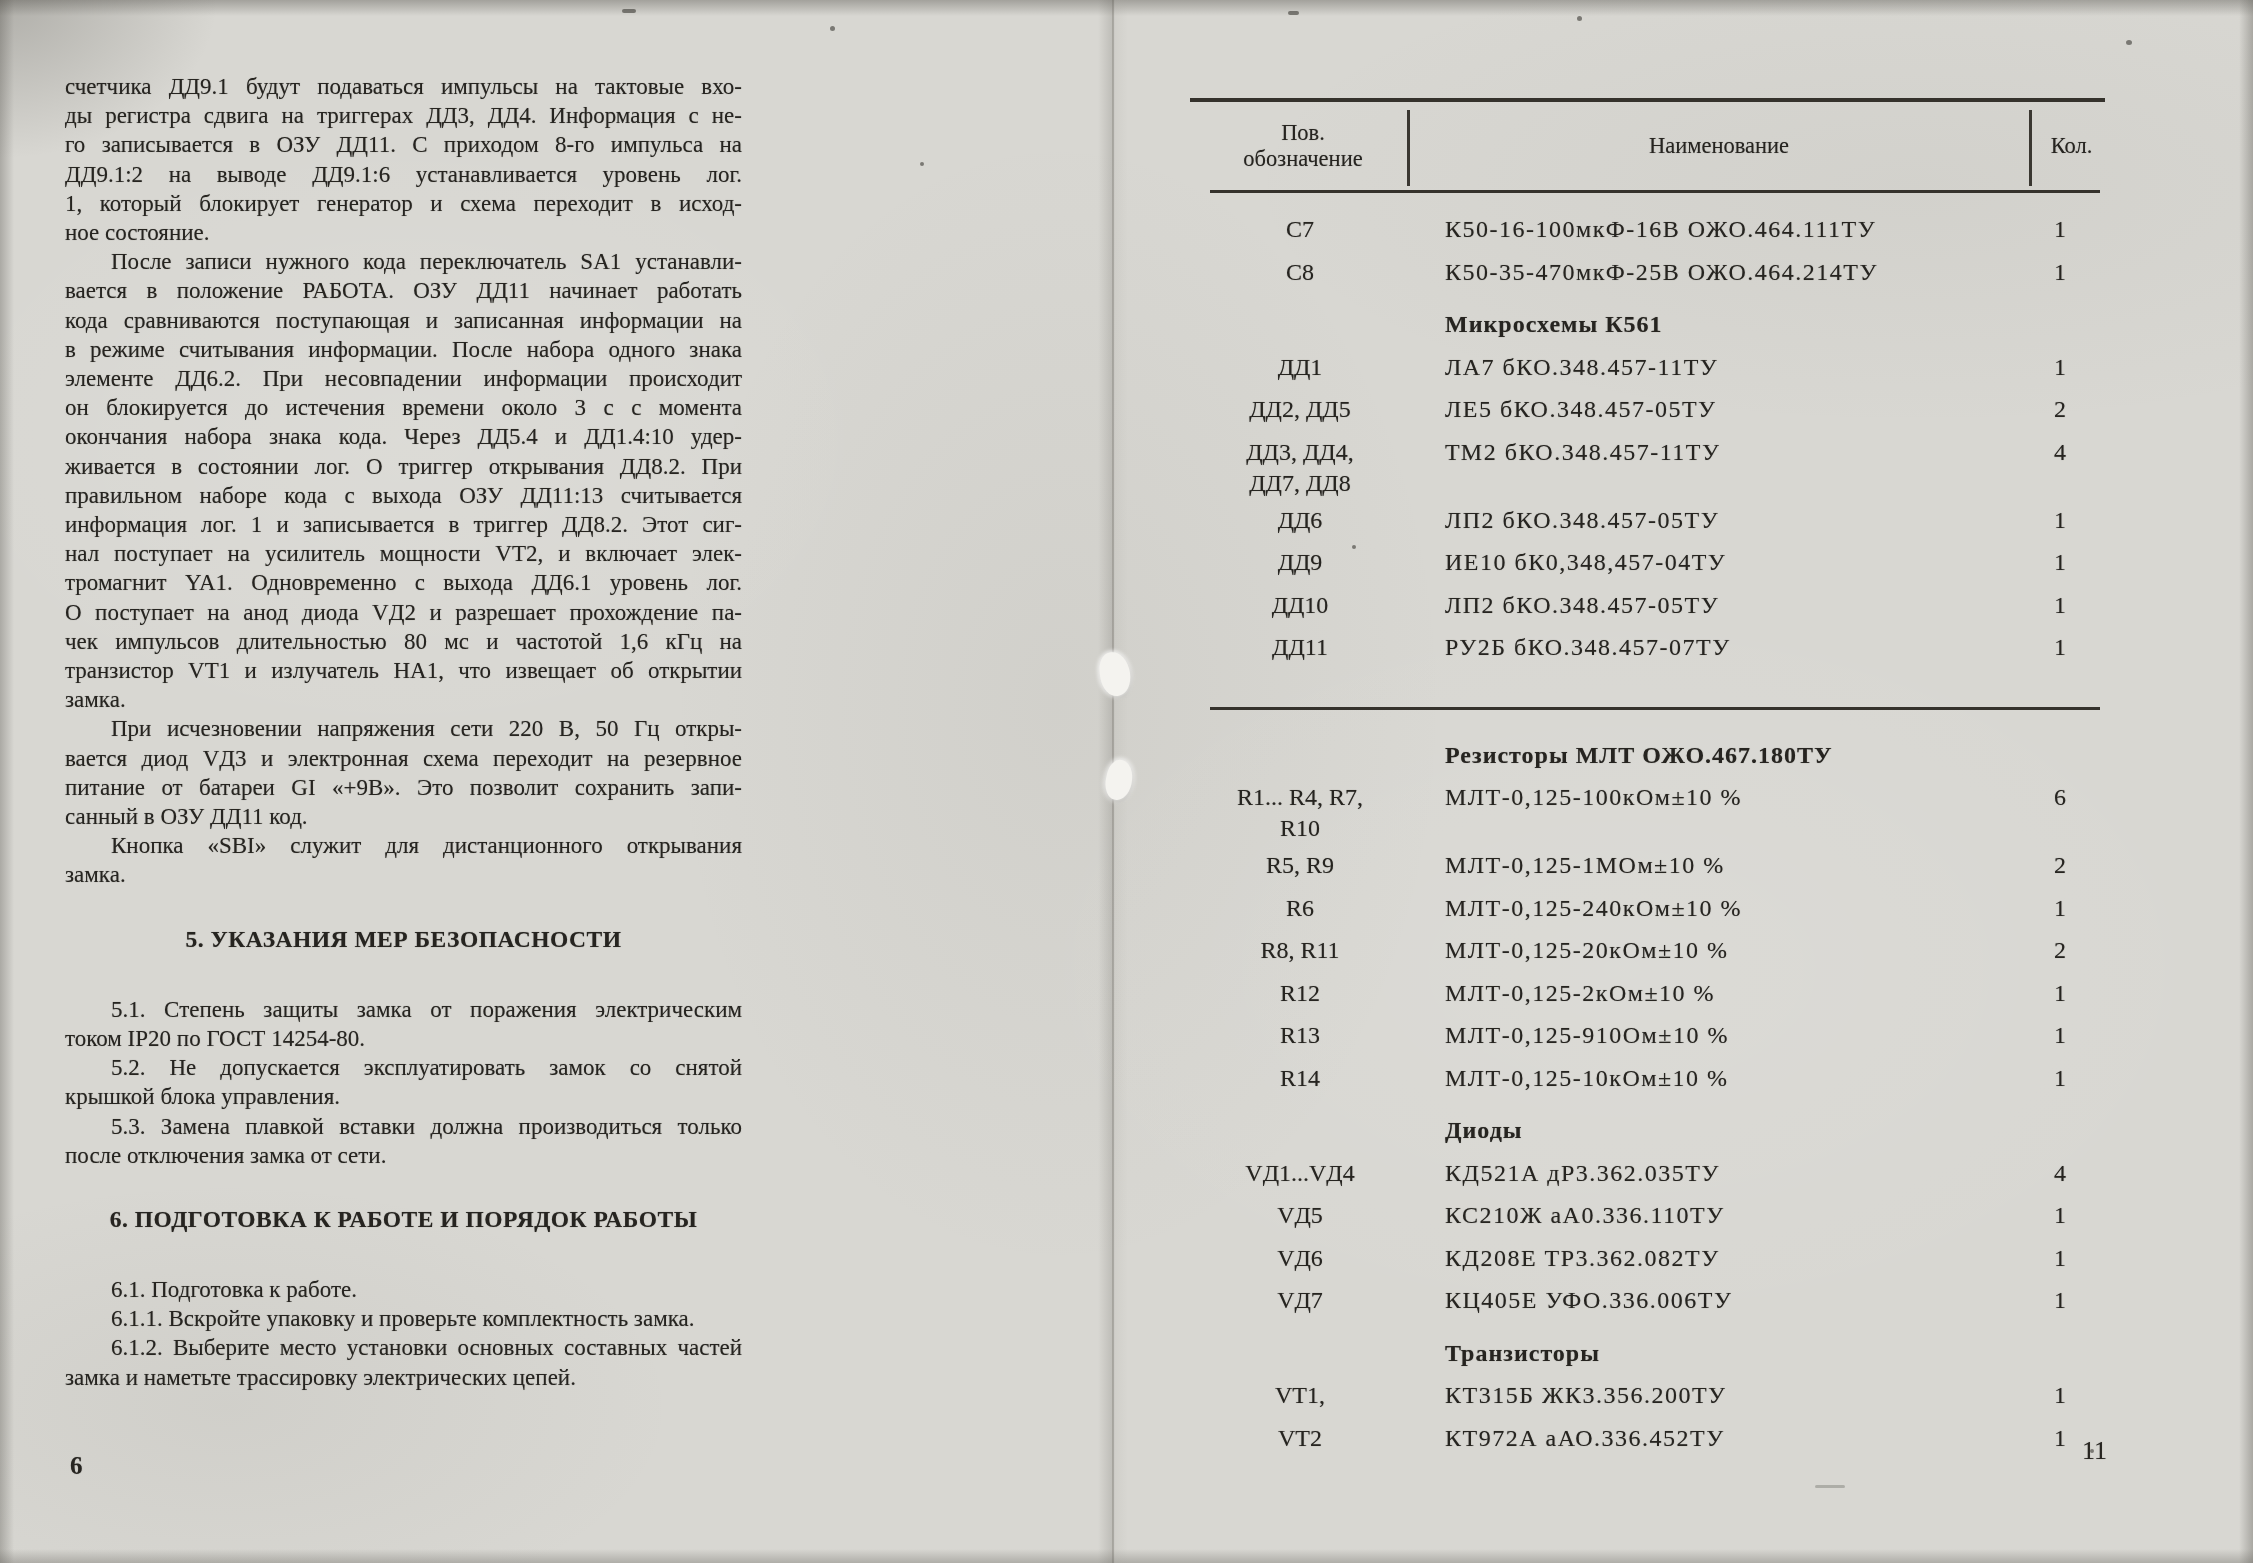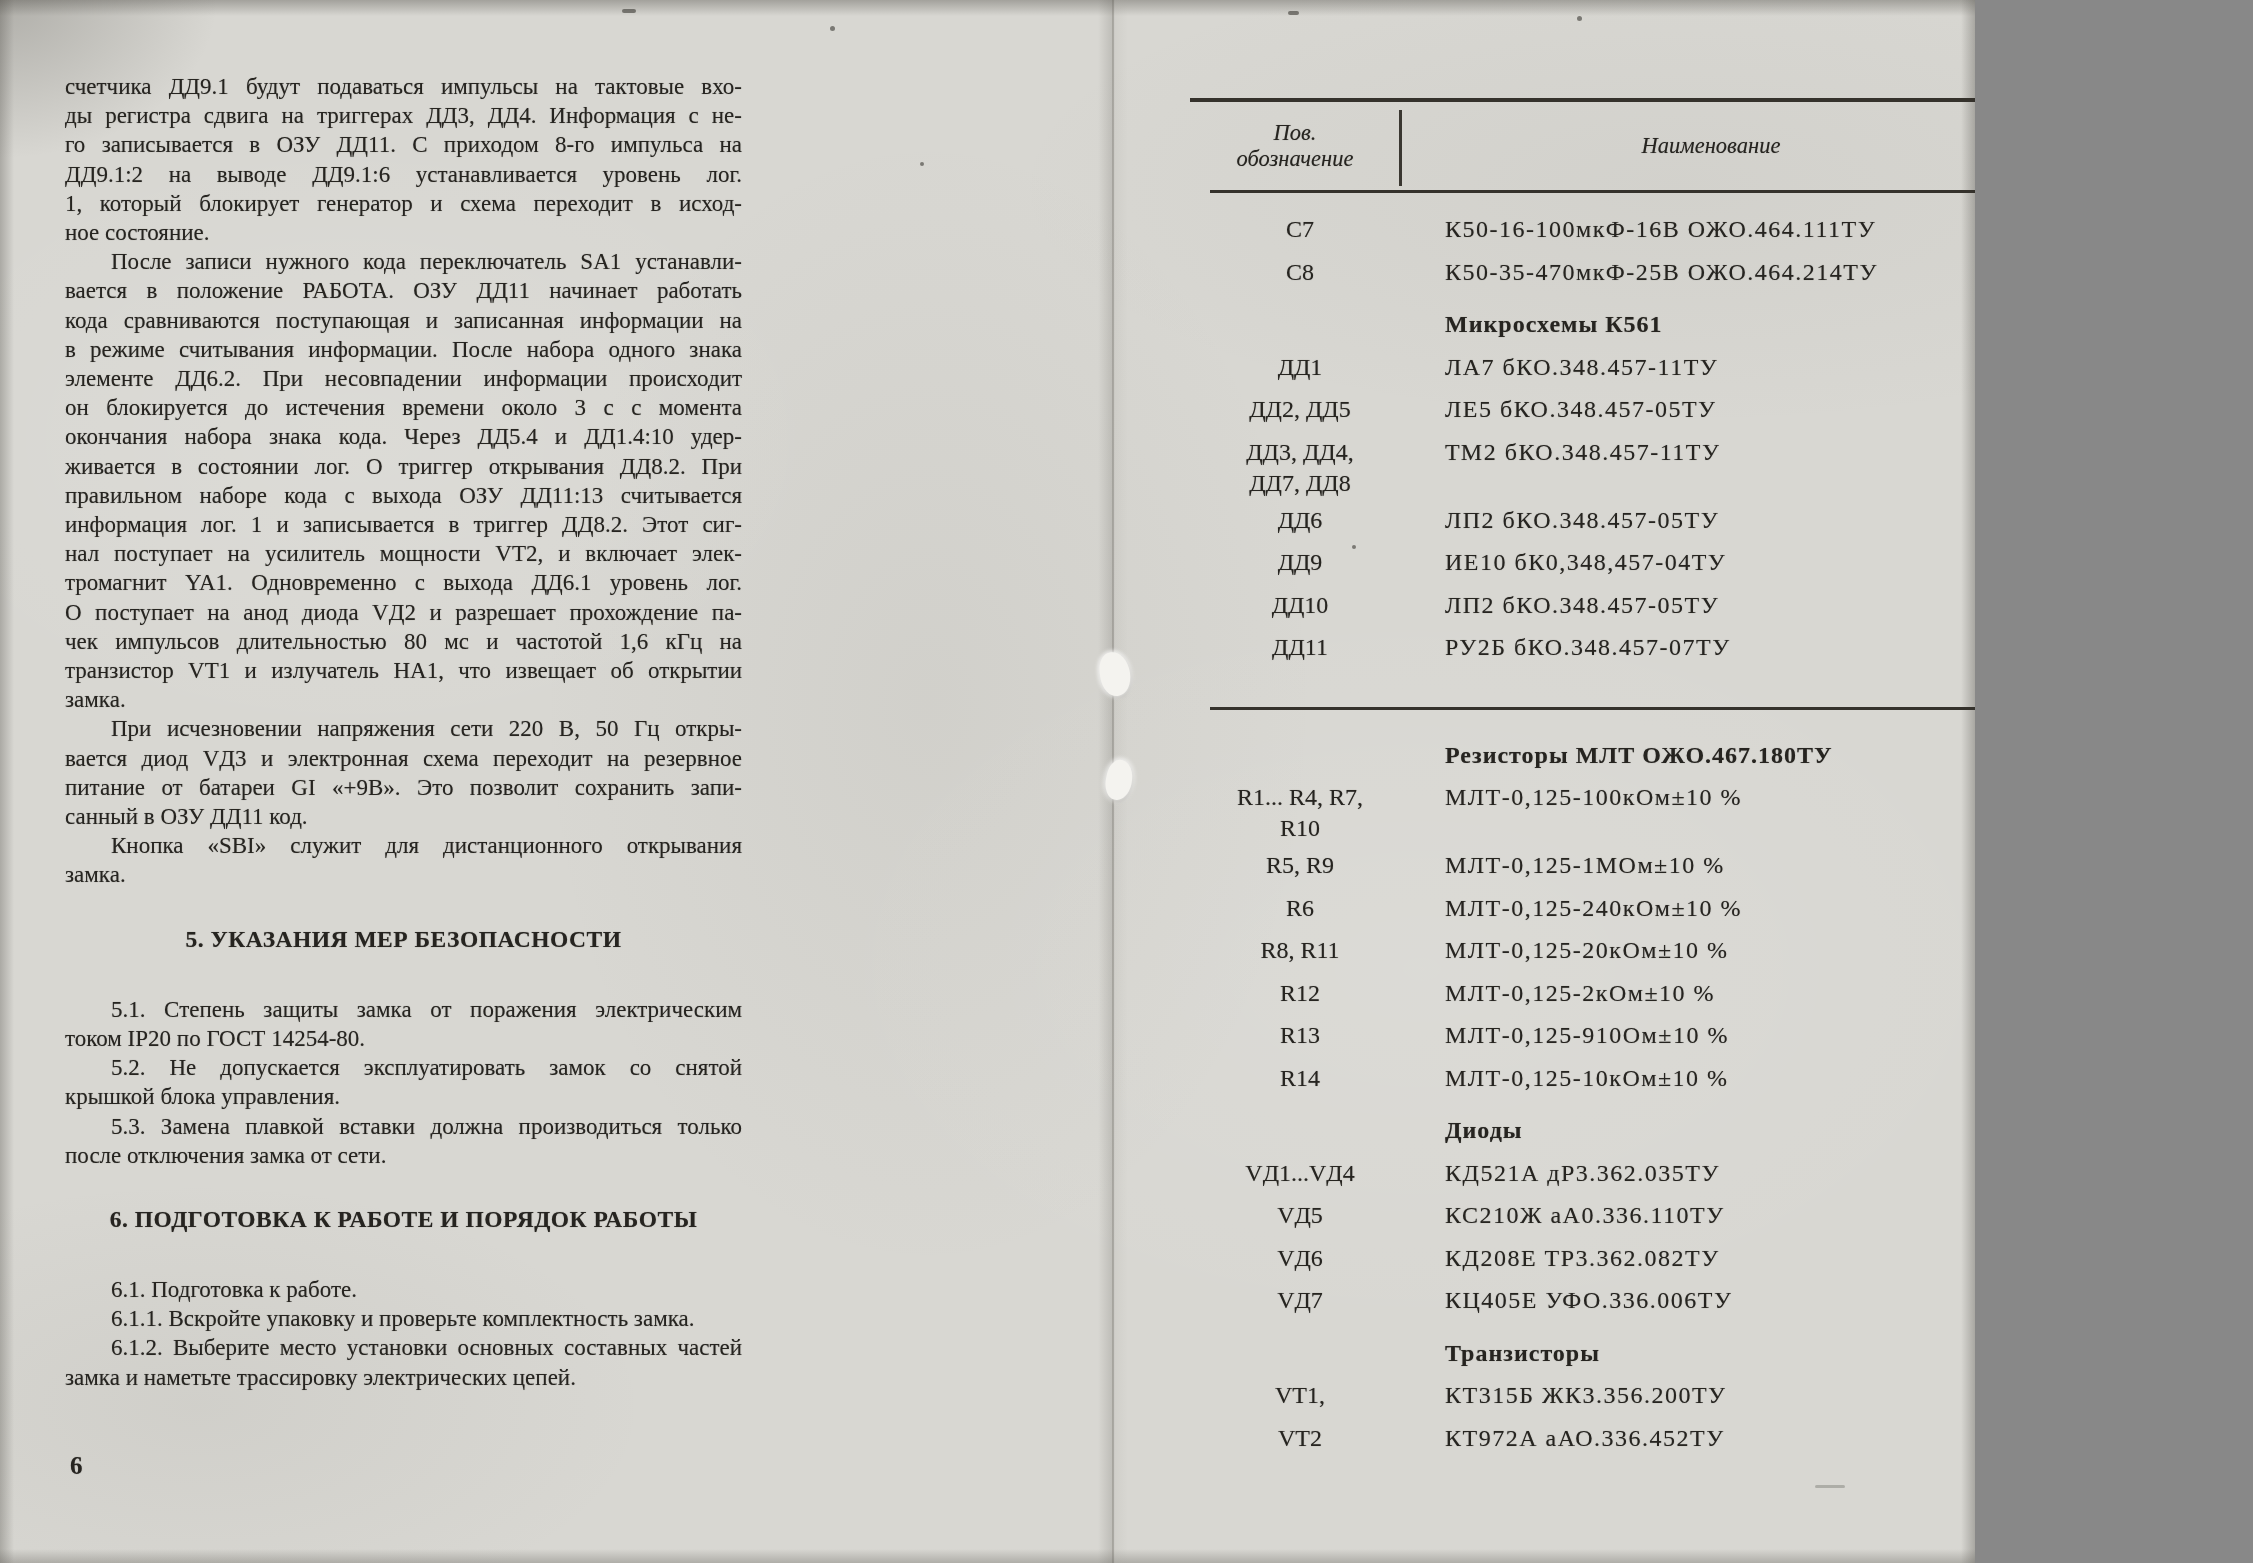--- a/index.html
+++ b/index.html
@@ -1,17 +1,17 @@
 <!DOCTYPE html>
 <html><head>
 <meta charset="utf-8">
 <style>
   html,body{margin:0;padding:0;background:#888;}
   .canvas{
-    position:relative;width:1975px;height:1563px;overflow:hidden;
+    position:relative;width:2253px;height:1563px;overflow:hidden;
     background-color:#d8d7d2;
     background-image:
       radial-gradient(ellipse 700px 450px at 18% 28%, rgba(255,255,255,.10), transparent 70%),
       radial-gradient(ellipse 900px 550px at 72% 62%, rgba(255,255,255,.09), transparent 70%),
       radial-gradient(ellipse 520px 760px at 47% 45%, rgba(118,116,108,.07), transparent 75%),
       radial-gradient(ellipse 900px 320px at 85% 12%, rgba(118,116,108,.06), transparent 75%),
       radial-gradient(ellipse 600px 300px at 10% 90%, rgba(118,116,108,.08), transparent 75%);
     font-family:"Liberation Serif","DejaVu Serif",serif;
     color:#262420;
   }
@@ -42,21 +42,21 @@
   .para.indent .line.first{padding-left:46px;}
   .heading{font-size:23.5px;font-weight:bold;text-align:center;margin:36px 0 42px;
     letter-spacing:.5px;text-shadow:0 0 1px rgba(30,28,24,.45);}
   .pgnum-left{position:absolute;left:70px;top:1452px;font-size:25px;font-weight:bold;
     text-shadow:0 0 1px rgba(30,28,24,.4);}
 
   
   .page-right{position:absolute;left:1190px;top:95px;width:915px;font-size:24px;}
   .tbl-topline{position:absolute;left:0;top:3px;width:915px;height:4px;background:#35322c;
     box-shadow:0 -5px 0 -2px rgba(53,50,44,.55);}
-  .tbl-header{position:absolute;left:0;top:7px;width:915px;height:88px;font-style:italic;}
+  .tbl-header{position:absolute;left:8px;top:7px;width:915px;height:88px;}
   .th{position:absolute;top:0;height:100%;display:flex;flex-direction:column;justify-content:center;
     align-items:center;font-size:22.5px;text-shadow:0 0 1px rgba(30,28,24,.35);}
   .th-ref{left:0;width:210px;}
   .th-name{left:210px;width:622px;}
   .th-qty{left:832px;width:83px;}
   .vrule{position:absolute;top:8px;height:76px;width:3px;background:#3a3731;}
   .vrule.v1{left:209px;}
   .vrule.v2{left:831px;}
   .tbl-headerline{position:absolute;left:20px;top:95px;width:890px;height:3px;background:#35322c;}
 

